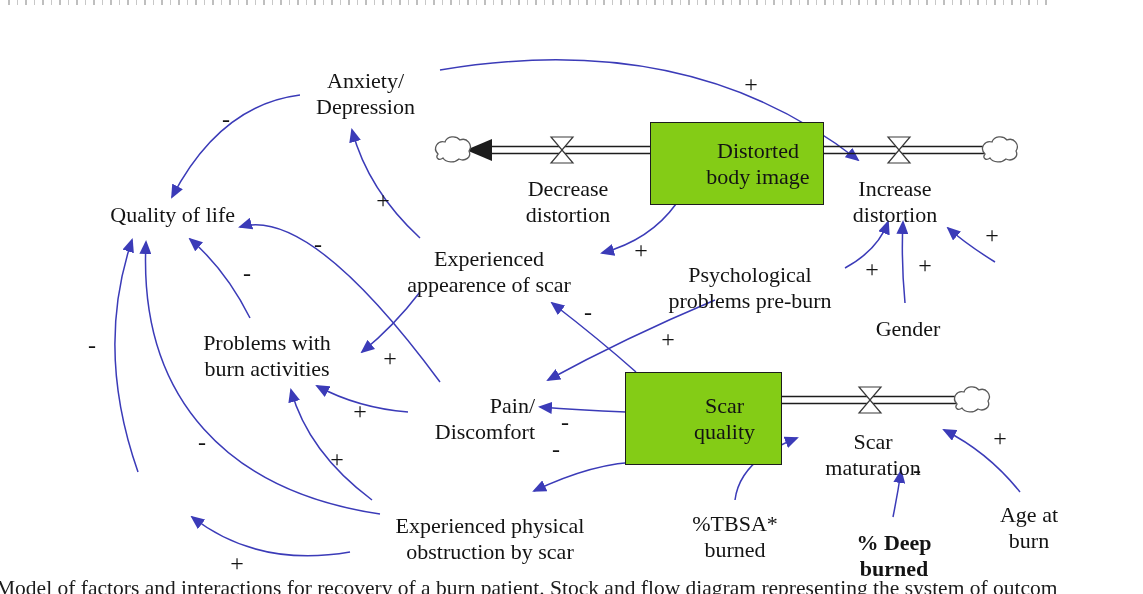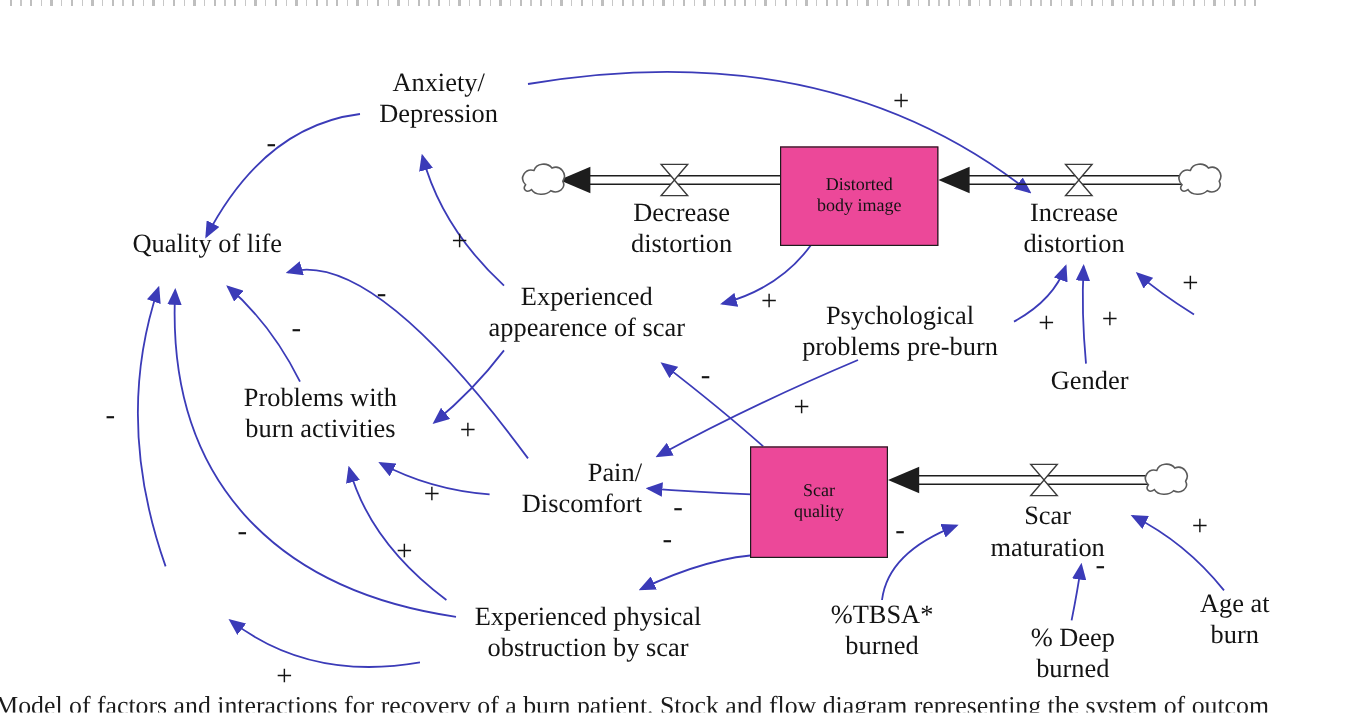--- a/index.html
+++ b/index.html
@@ -1,23 +1,23 @@
 <!DOCTYPE html>
 <html><head>
 <meta charset="utf-8">
 <style>
   html,body{margin:0;padding:0;background:#fff;}
   #stage{position:relative;width:1143px;height:594px;background:#ffffff;overflow:hidden;
          font-family:"Liberation Serif","DejaVu Serif",serif;}
   #wires{position:absolute;left:0;top:0;}
   .node{position:absolute;text-align:center;white-space:pre-line;color:#131313;
-        font-size:22px;line-height:1.2;}
+        font-size:22px;line-height:1.2;margin-top:12px;}
   .stock{position:absolute;display:flex;align-items:center;justify-content:center;
-         text-align:center;white-space:pre-line;color:#131313;font-size:15px;line-height:1.15;
-         border:1.6px solid #1d1d1d;background:#ec4899;}
+         text-align:center;white-space:pre-line;color:#131313;font-size:22px;line-height:1.15;
+         border:1.6px solid #1d1d1d;background:#84cc16;padding-left:42px;}
   .sign{font-family:"Liberation Serif","DejaVu Serif",serif;font-size:24px;fill:#131313;}
   #caption{position:absolute;left:-4px;top:576px;width:1220px;color:#1c1c1c;
            font-size:21.5px;white-space:nowrap;}
   #top-remnant{position:absolute;left:8px;top:0;width:1040px;height:5px;opacity:.55;
     background:repeating-linear-gradient(90deg,#8a8a8a 0 2px,transparent 2px 9px,#9a9a9a 9px 10px,transparent 10px 17px);}
 </style>
 </head>
 <body>
 
 <div id="stage">
@@ -139,19 +139,19 @@
 problems pre-burn</div>
   <div class="node" style="left:858px;top:304px;width:100px;">Gender</div>
   <div class="node" style="left:147px;top:318px;width:240px;">Problems with
 burn activities</div>
   <div class="node" style="left:405px;top:381px;width:130px;text-align:right;">Pain/
 Discomfort</div>
   <div class="node" style="left:360px;top:501px;width:260px;">Experienced physical
 obstruction by scar</div>
   <div class="node" style="left:675px;top:499px;width:120px;">%TBSA*
 burned</div>
-  <div class="node" style="left:832px;top:518px;width:124px;">% Deep
+  <div class="node" style="left:832px;top:518px;width:124px;font-weight:bold;">% Deep
 burned</div>
   <div class="node" style="left:970px;top:490px;width:118px;">Age at
 burn</div>
 
   <div id="caption">Model of factors and interactions for recovery of a burn patient. Stock and flow diagram representing the system of outcom</div>
 </div>
 
 </body></html>

